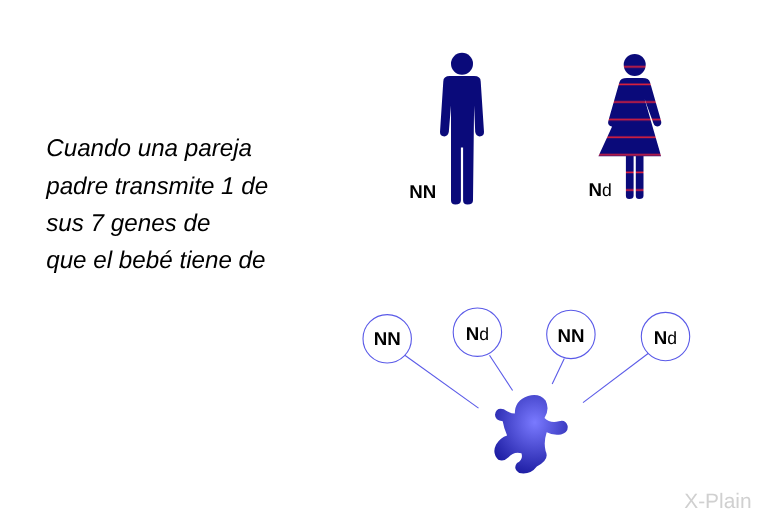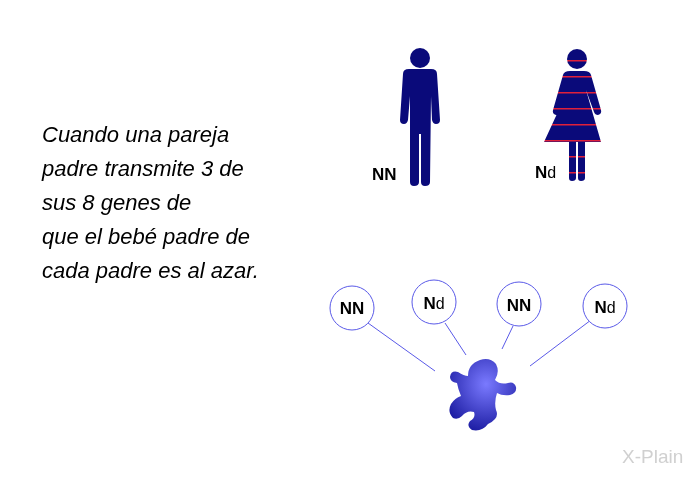--- a/index.html
+++ b/index.html
@@ -9,24 +9,23 @@
     .art { position:absolute; left:0; top:0; }
     .lbl { font-family:"Liberation Sans", sans-serif; font-weight:bold; fill:#000; }
     .lbl-small { font-family:"Liberation Sans", sans-serif; font-weight:normal; fill:#000; }
     .logo { position:absolute; left:622px; top:446px; font-size:19px; color:#d0d0d0; font-family:"Liberation Sans", sans-serif; }
   </style>
 </head>
 <body>
 
 <div class="para">
   <div>Cuando una pareja</div>
-  <div>padre transmite 3 de</div>
-  <div>sus 8 genes de</div>
-  <div>que el bebé padre de</div>
-  <div>cada padre es al azar.</div>
+  <div>padre transmite 1 de</div>
+  <div>sus 7 genes de</div>
+  <div>que el bebé tiene de</div>
 </div>
 
 <svg class="art" width="700" height="480" viewBox="0 0 700 480">
   <defs>
     <pattern id="stripes" width="10" height="16" patternUnits="userSpaceOnUse">
       <rect width="10" height="16" fill="#0a0a7a"></rect>
       <rect y="12" width="10" height="1.5" fill="#e0203a"></rect>
     </pattern>
     <radialGradient id="babyGrad" cx="0.55" cy="0.35" r="0.7">
       <stop offset="0" stop-color="#7a7aff"></stop>

